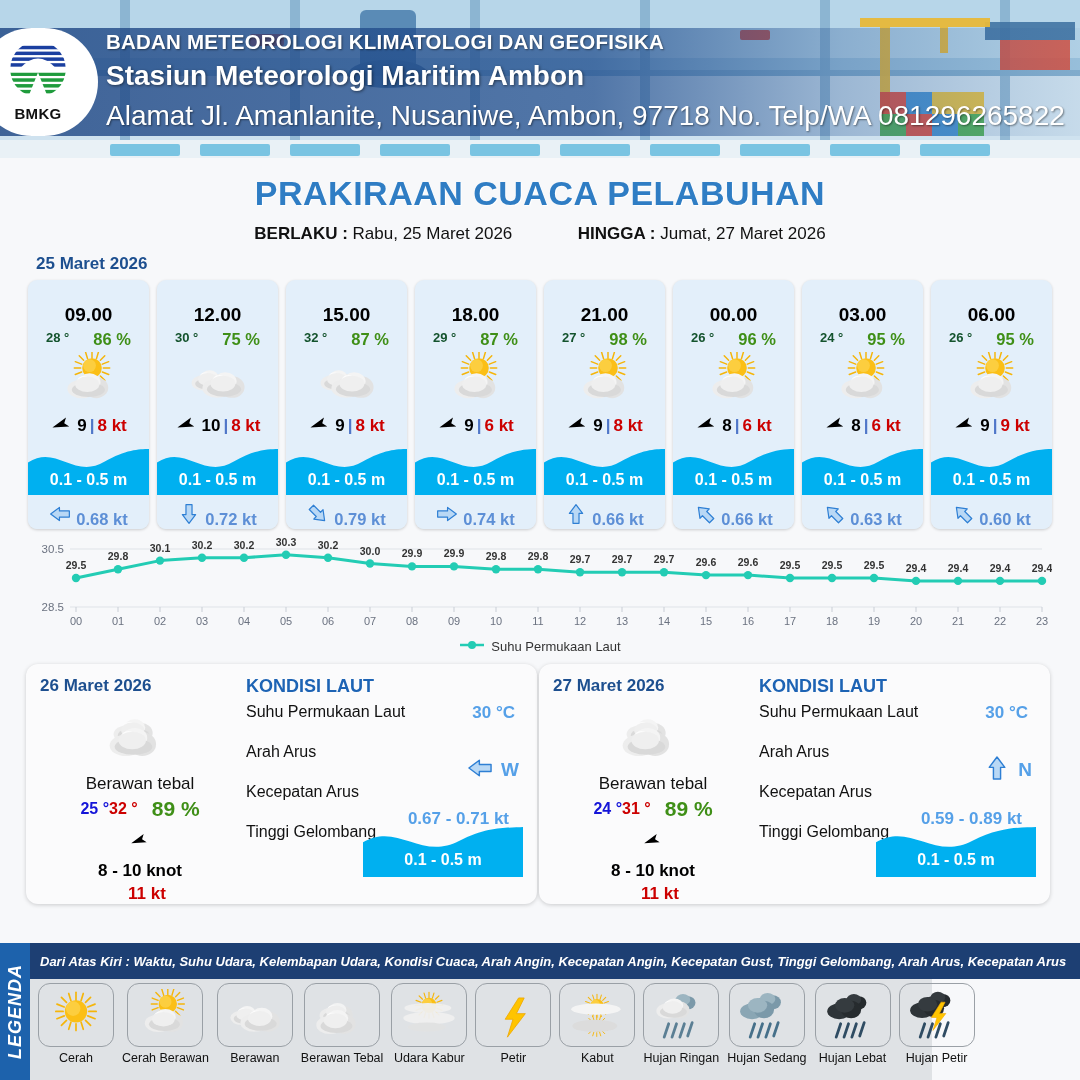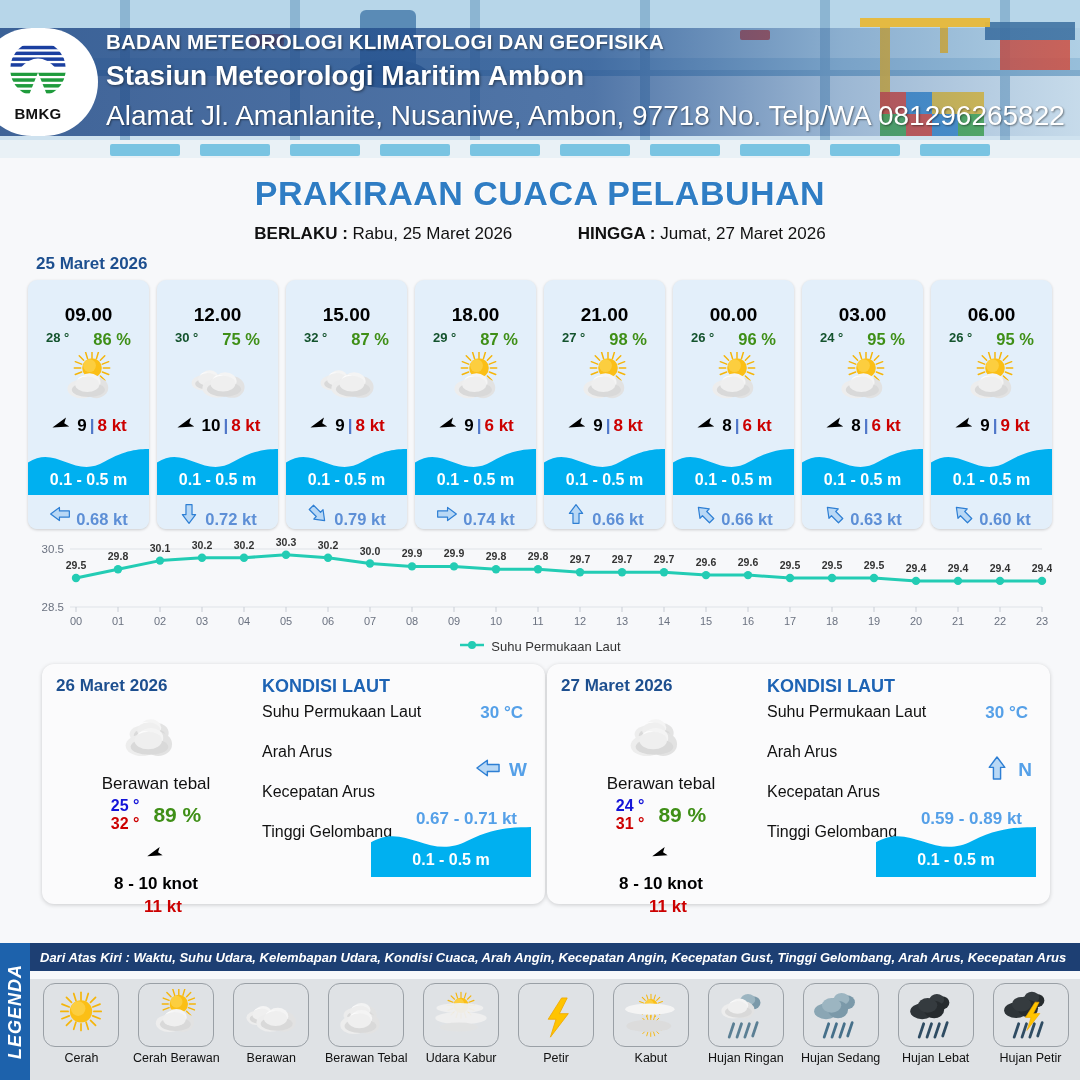--- a/index.html
+++ b/index.html
@@ -101,33 +101,33 @@
 
   
   .chart-area { position:relative; width:1024px; height:100px; margin:6px auto 0 auto; }
   .chart-legend {
     text-align:center; margin-top:4px; font-size:13px; color:#333;
     display:flex; align-items:center; justify-content:center; gap:6px;
   }
   .legend-mark { display:inline-block; }
 
   
-  .panels { display:flex; gap:2px; padding:10px 30px 0 42px; }
+  .panels { display:flex; gap:2px; padding:10px 30px 0 26px; }
   .panel {
     flex:1; background:#fbfbfc; border-radius:12px;
     box-shadow:0 1px 4px rgba(0,0,0,.18);
     padding:12px 14px 10px 14px;
     display:flex; position:relative; height:240px;
   }
   .p-left { width:200px; position:relative; }
   .p-date { font-size:17px; font-weight:bold; color:#1d4f8f; }
   .p-icon { height:62px; display:flex; align-items:center; justify-content:center; margin-top:6px; }
   .p-cond { text-align:center; font-size:17px; color:#111; margin-top:10px; }
   .p-temps { display:flex; align-items:center; justify-content:center; gap:14px; margin-top:3px; }
-  .p-tcol { display:flex; flex-direction:column; line-height:1.15;justify-content:flex-end; }
+  .p-tcol { display:flex; line-height:1.15;justify-content:flex-end; }
   .p-tmin { font-size:16px; font-weight:bold; color:#1414d8; }
   .p-tmax { font-size:16px; font-weight:bold; color:#cc0000; }
   .p-hum { font-size:21px; font-weight:bold; color:#3f8f17; }
   .p-wind { display:flex; align-items:center; justify-content:center; gap:6px; margin-top:8px;flex-direction:column; }
   .p-wtxt { font-size:17px; font-weight:bold; color:#000; }
   .p-gust { text-align:center; font-size:17px; font-weight:bold; color:#cc0000; margin-top:3px; margin-left:14px; }
 
   .p-right { flex:1; position:relative; padding-left:6px; }
   .p-title { font-size:18px; font-weight:bold; color:#1d63b4; margin-bottom:6px; }
   .p-row { position:relative; height:40px; }
@@ -148,27 +148,27 @@
   .legenda-side {
     position:absolute; left:0; top:0; width:30px; height:137px;
     background:#1d62ac;
     display:flex; align-items:center; justify-content:center;
   }
   .legenda-side span {
     font-size:18px; font-weight:bold; font-style:italic; color:#fff;
     transform:rotate(-90deg); white-space:nowrap; letter-spacing:1px;
   }
   .legenda-note {
-    position:absolute; left:30px; top:0; width:1050px; height:28px;
+    position:absolute; left:30px; top:0; width:1050px; height:36px;
     background:#1d3f73; color:#fff;
     font-size:13px; font-style:italic; font-weight:bold;
     display:flex; align-items:center; padding-left:10px;
   }
   .legenda-items {
-    position:absolute; left:30px; top:36px; width:1050px; height:101px;
+    position:absolute; left:30px; top:36px; width:902px; height:101px;
     background:#dfe2e5; display:flex; gap:8px; padding:4px 6px 0 8px;
   }
   .leg-item { width:90px; display:flex; flex-direction:column; align-items:center; }
   .leg-box {
     width:76px; height:64px; border:1px solid #9aa0a6; border-radius:12px;
     display:flex; align-items:center; justify-content:center; background:transparent;
   }
   .leg-label { font-size:12.5px; color:#111; margin-top:4px; text-align:center; white-space:nowrap; }
 </style>
 </head>

